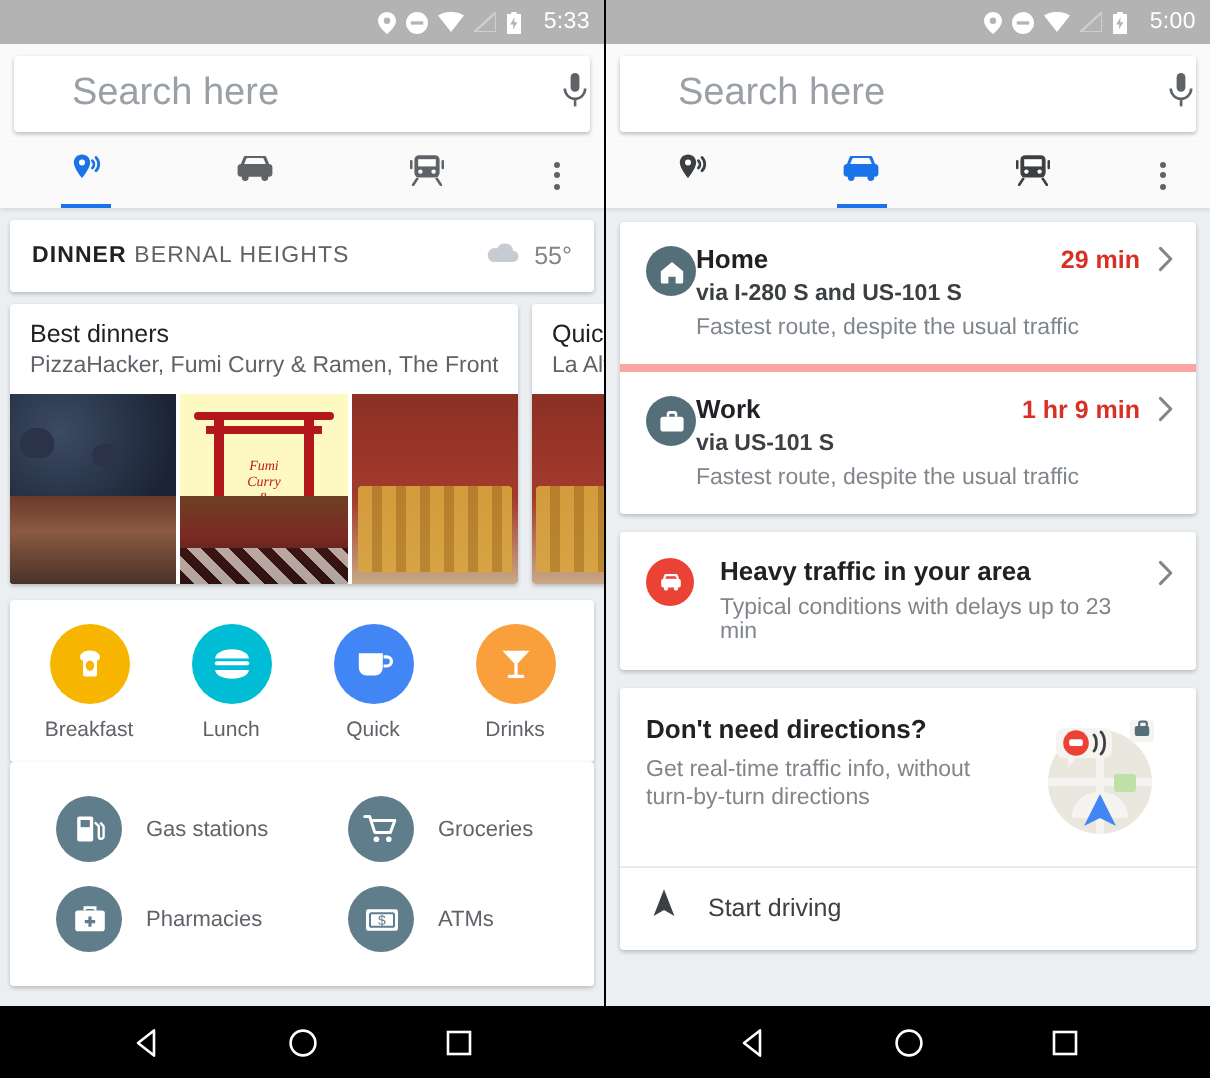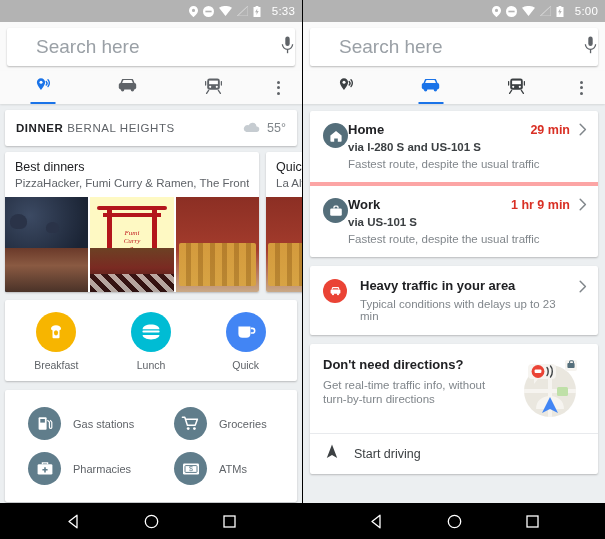--- a/index.html
+++ b/index.html
@@ -151,21 +151,21 @@
   .cat { flex: 1; display: flex; flex-direction: column; align-items: center; gap: 7px; cursor: pointer; }
   .cat-circle {
     width: 40px; height: 40px; border-radius: 50%;
     display: flex; align-items: center; justify-content: center;
   }
   .cat-label { font-size: 10.5px; color: #5f6368; }
 
   
   .svc-card {
     background: #fff; border-radius: 2px; box-shadow: 0 1px 2px rgba(0,0,0,.22);
-    margin-top: 9px; padding: 11px 0 11px 0;
+    padding: 11px 0 11px 0;
     display: flex; flex-wrap: wrap;
   }
   .svc { width: 50%; display: flex; align-items: center; gap: 12px; padding: 6px 0 6px 23px; cursor: pointer; }
   .svc-circle {
     width: 33px; height: 33px; border-radius: 50%; background: #607d8b;
     display: flex; align-items: center; justify-content: center; flex: 0 0 33px;
   }
   .svc-label { font-size: 11px; color: #5f6368; }
 
   
@@ -393,20 +393,30 @@
           <div class="cat-label">Lunch</div>
         </div>
         <div class="cat">
           <div class="cat-circle" style="background:#4285f4">
             <svg width="22" height="20" viewBox="0 0 22 20">
                 <path d="M3.4 4.6h12v7.2a4 4 0 01-4 4H7.4a4 4 0 01-4-4V4.6z" fill="#fff"></path>
                 <path d="M15.8 6.4h1.6a2.3 2.3 0 010 4.6h-1.6" fill="none" stroke="#fff" stroke-width="1.6"></path>
               </svg>
           </div>
           <div class="cat-label">Quick</div>
+        </div>
+        <div class="cat">
+          <div class="cat-circle" style="background:#f9a03c">
+            <svg width="20" height="20" viewBox="0 0 20 20">
+                <path d="M3.2 3.4h13.6L10 10.6 3.2 3.4z" fill="#fff"></path>
+                <rect x="9.2" y="10" width="1.6" height="6" fill="#fff"></rect>
+                <rect x="5.8" y="15.4" width="8.4" height="1.6" rx=".8" fill="#fff"></rect>
+              </svg>
+          </div>
+          <div class="cat-label">Drinks</div>
         </div>
       </div>
 
       <div class="svc-card">
         <div class="svc">
           <div class="svc-circle">
             <svg width="17" height="17" viewBox="0 0 17 17">
                 <rect x="2.6" y="2.2" width="8" height="12.6" rx="1" fill="#fff"></rect>
                 <rect x="4.3" y="4" width="4.6" height="3.6" fill="#607d8b"></rect>
                 <path d="M11.4 5.2l2 1.8v5.2a1.2 1.2 0 002.4 0V7.2l-1.6-2" fill="none" stroke="#fff" stroke-width="1.2"></path>

